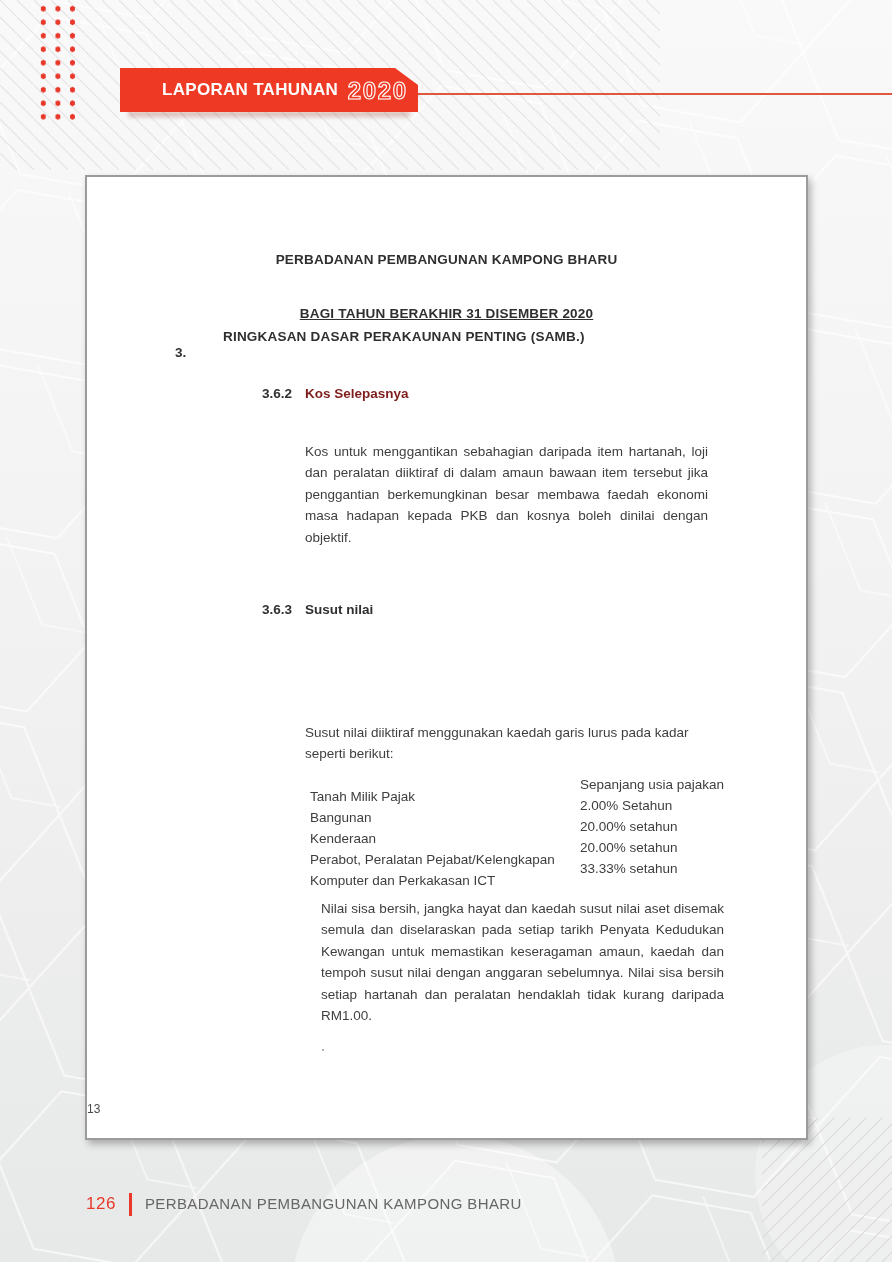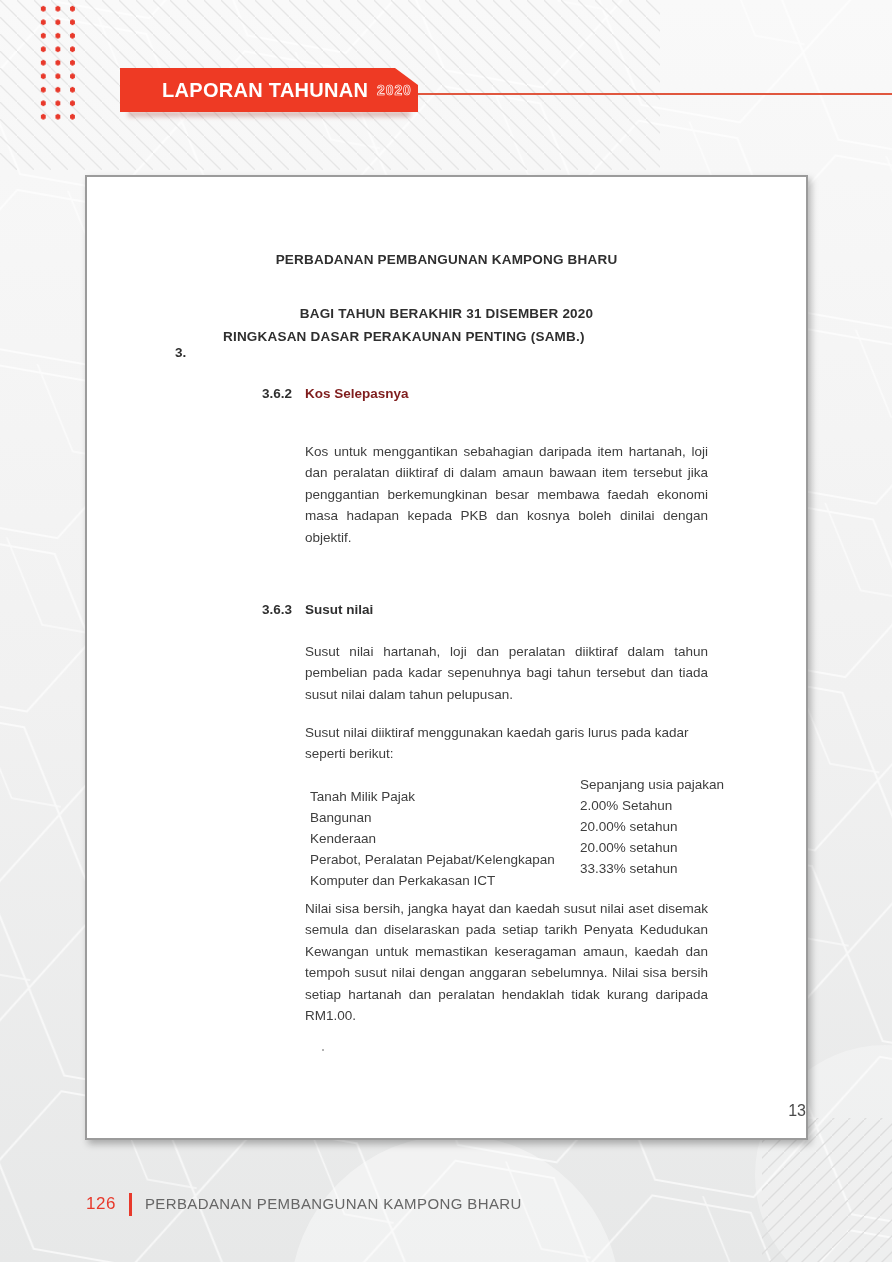--- a/index.html
+++ b/index.html
@@ -16,51 +16,51 @@
     background-size:14.6px 13.5px;
   }
   .red-line{position:absolute;left:416px;top:93px;width:476px;height:2px;background:#e0573f;z-index:1;}
   .banner-fold{position:absolute;left:128px;top:111px;width:282px;height:6px;background:rgba(140,25,12,.25);filter:blur(2px);z-index:1;}
   
   .banner{
     position:absolute;left:120px;top:68px;width:298px;height:44px;z-index:2;
     background:#ee3a24;display:flex;align-items:center;
     clip-path:polygon(0 0,275px 0,100% 17px,100% 100%,0 100%);
   }
-  .banner-title{margin-left:42px;color:#ffffff;font-weight:bold;font-size:20px;letter-spacing:.3px;white-space:nowrap;}
+  .banner-title{margin-left:42px;color:#ffffff;font-weight:bold;font-size:17px;letter-spacing:.3px;white-space:nowrap;}
   .banner-year{margin-left:8px;display:block;}
   
   .sheet{
     position:absolute;left:85px;top:175px;width:723px;height:965px;z-index:3;
     background:#ffffff;border:2px solid #9b9b9b;box-sizing:border-box;
     box-shadow:3px 4px 7px rgba(0,0,0,.28);
     color:#3e3e3e;font-size:13.5px;
   }
   .sheet *{position:absolute;}
   .c-head{left:0;width:100%;text-align:center;font-weight:bold;color:#2f2f2f;letter-spacing:.2px;white-space:nowrap;}
   .h-org{top:75px;}
   .h-t1{top:108px;}
-  .h-t2{top:129px;}
+  .h-t2{top:129px;text-decoration:underline;}
   .sec-num{left:88px;top:168px;font-weight:bold;color:#2f2f2f;}
   .sec-title{left:136px;top:152px;font-weight:bold;color:#2f2f2f;letter-spacing:.2px;white-space:nowrap;}
   .sub1-num{left:175px;top:209px;font-weight:bold;color:#2f2f2f;}
   .sub1-title{left:218px;top:209px;font-weight:bold;color:#7f1d1d;}
   .sub2-num{left:175px;top:425px;font-weight:bold;color:#2f2f2f;}
   .sub2-title{left:218px;top:425px;font-weight:bold;color:#2f2f2f;}
   .para{left:218px;width:403px;text-align:justify;line-height:21.4px;color:#3e3e3e;}
   .p1{top:249px;margin-top:15px;}
   .p2{top:346px;}
   .p3{top:464px;}
   .p4{top:545px;text-align:left;}
   .rate-item{left:223px;white-space:nowrap;margin-top:12px;}
   .rate-val{left:493px;white-space:nowrap;}
   .r0{top:600px;} .r1{top:621px;} .r2{top:642px;} .r3{top:663px;} .r4{top:684px;}
-  .p5{top:721px;}
+  .p5{top:721px;margin-left:16px;}
   .speck{left:235px;top:872px;width:2px;height:2px;background:#9a9a9a;border-radius:50%;}
-  .pagenum{left:0;top:925px;width:100%;text-align:right;font-size:16px;color:#4a4a4a;}
+  .pagenum{left:0;top:925px;width:100%;text-align:left;font-size:12px;color:#4a4a4a;}
   
   .footer{position:absolute;left:86px;top:1191px;display:flex;align-items:center;z-index:2;}
   .footer-page{font-size:17px;font-weight:normal;color:#e8392b;letter-spacing:.5px;}
   .footer-divider{width:3px;height:23px;background:#e8392b;margin:2px 13px 0 13px;}
   .footer-org{font-size:15px;color:#666666;letter-spacing:.4px;white-space:nowrap;}
 </style>
 </head>
 <body>
 
 <svg class="bg-svg" width="892" height="1262" viewBox="0 0 892 1262">
@@ -107,21 +107,20 @@
 
   <div class="sec-num">3.</div>
   <div class="sec-title">RINGKASAN DASAR PERAKAUNAN PENTING (SAMB.)</div>
 
   <div class="sub1-num">3.6.2</div>
   <div class="sub1-title">Kos Selepasnya</div>
   <div class="para p1">Kos untuk menggantikan sebahagian daripada item hartanah, loji dan peralatan diiktiraf di dalam amaun bawaan item tersebut jika penggantian berkemungkinan besar membawa faedah ekonomi masa hadapan kepada PKB dan kosnya boleh dinilai dengan objektif.</div>
 
   <div class="sub2-num">3.6.3</div>
   <div class="sub2-title">Susut nilai</div>
-  <div class="para p3">Susut nilai hartanah, loji dan peralatan diiktiraf dalam tahun pembelian pada kadar sepenuhnya bagi tahun tersebut dan tiada susut nilai dalam tahun pelupusan.</div>
   <div class="para p4">Susut nilai diiktiraf menggunakan kaedah garis lurus pada kadar seperti berikut:</div>
 
   <div class="rate-item r0">Tanah Milik Pajak</div>
   <div class="rate-val  r0">Sepanjang usia pajakan</div>
   <div class="rate-item r1">Bangunan</div>
   <div class="rate-val  r1">2.00% Setahun</div>
   <div class="rate-item r2">Kenderaan</div>
   <div class="rate-val  r2">20.00% setahun</div>
   <div class="rate-item r3">Perabot, Peralatan Pejabat/Kelengkapan</div>
   <div class="rate-val  r3">20.00% setahun</div>

